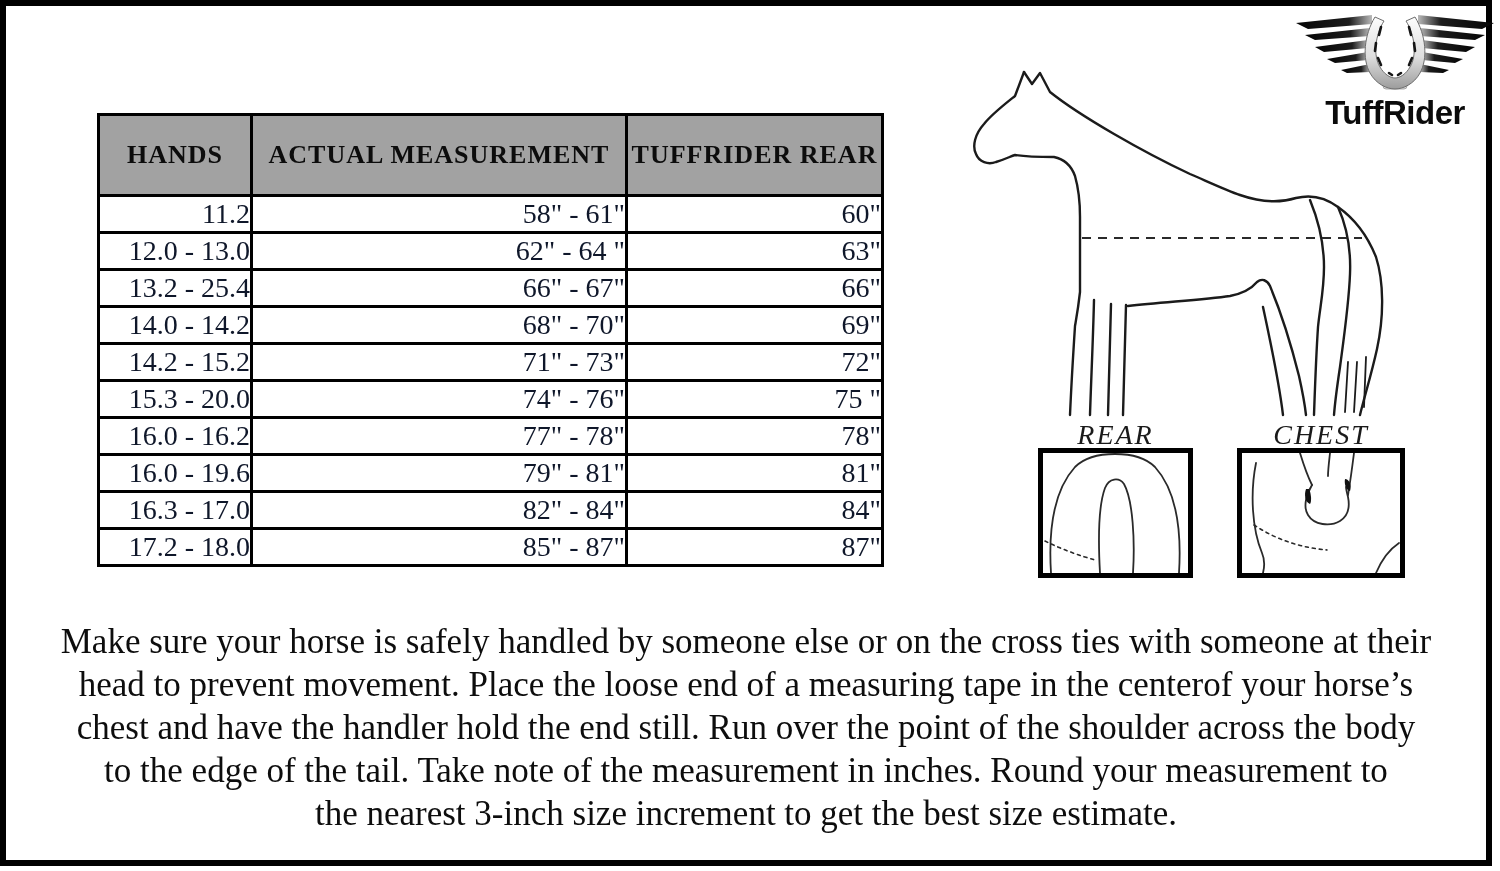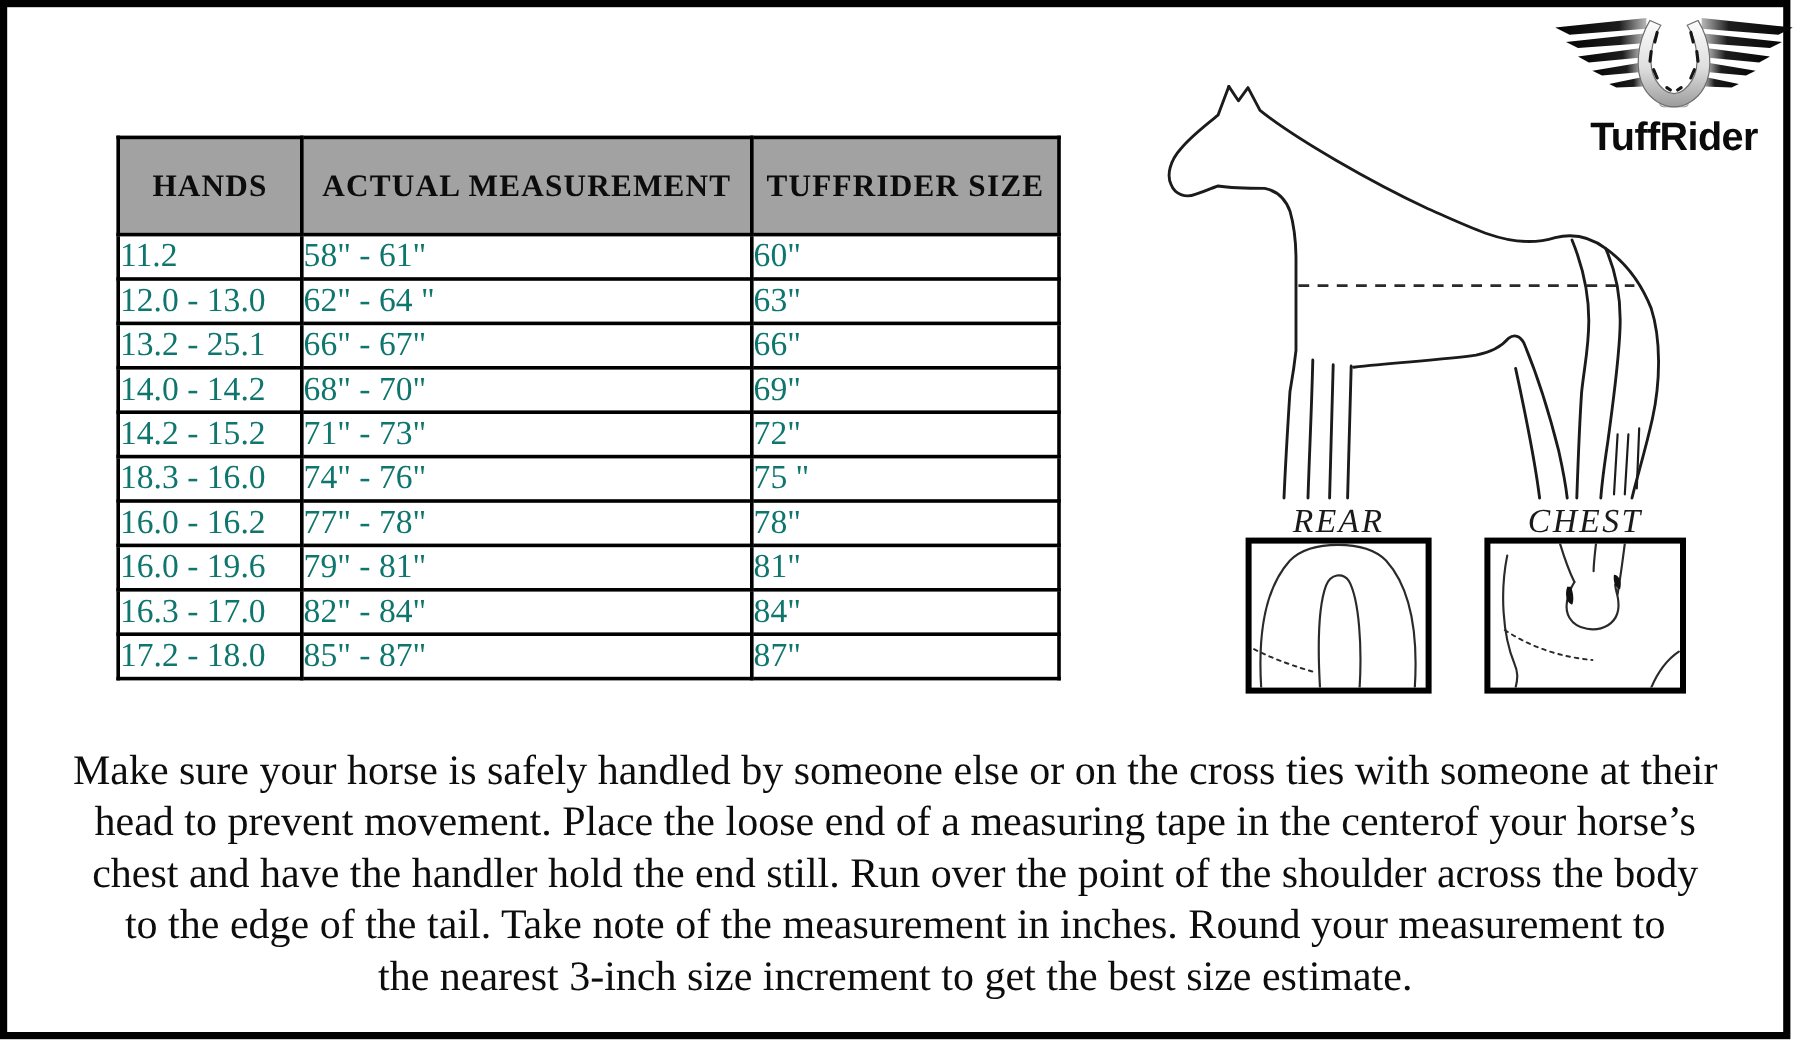--- a/index.html
+++ b/index.html
@@ -14,22 +14,22 @@
   table.size-table,
   table.size-table th,
   table.size-table td{border:3px solid #000;padding-left:20px;}
   table.size-table th{
       width:372px;height:78px;background:#a2a2a2;
       font-weight:bold;font-size:26px;letter-spacing:1px;color:#0c0c0c;
       text-align:center;vertical-align:middle;padding:0;}
   table.size-table th.c1{width:150px;}
   table.size-table th.c3{width:253px;}
   table.size-table td{
-      height:34px;font-size:28px;text-align:left;vertical-align:middle;
-      padding:0;color:#0f766e;}
+      height:34px;font-size:28px;text-align:right;vertical-align:middle;
+      padding:0;color:#0f172a;}
 
   
   .logo{position:absolute;left:1296px;top:14px;width:198px;text-align:center;}
   .logo .brand{font-family:"Liberation Sans",sans-serif;font-weight:bold;
                font-size:33px;color:#0b0b0b;line-height:34px;margin-top:2px;
                letter-spacing:-0.5px;}
 
   
   .horse-svg{position:absolute;left:958px;top:52px;}
 
@@ -52,51 +52,51 @@
 <body>
 
 <div class="page">
   <div class="frame"></div>
 
   <table class="size-table">
     <thead>
       <tr>
         <th class="c1">HANDS</th>
         <th class="c2">ACTUAL MEASUREMENT</th>
-        <th class="c3">TUFFRIDER SIZE</th>
+        <th class="c3">TUFFRIDER REAR</th>
       </tr>
     </thead>
     <tbody>
       <tr>
         <td>11.2</td>
         <td>58" - 61"</td>
         <td>60"</td>
       </tr>
       <tr>
         <td>12.0 - 13.0</td>
         <td>62" - 64 "</td>
         <td>63"</td>
       </tr>
       <tr>
-        <td>13.2 - 25.1</td>
+        <td>13.2 - 25.4</td>
         <td>66" - 67"</td>
         <td>66"</td>
       </tr>
       <tr>
         <td>14.0 - 14.2</td>
         <td>68" - 70"</td>
         <td>69"</td>
       </tr>
       <tr>
         <td>14.2 - 15.2</td>
         <td>71" - 73"</td>
         <td>72"</td>
       </tr>
       <tr>
-        <td>18.3 - 16.0</td>
+        <td>15.3 - 20.0</td>
         <td>74" - 76"</td>
         <td>75 "</td>
       </tr>
       <tr>
         <td>16.0 - 16.2</td>
         <td>77" - 78"</td>
         <td>78"</td>
       </tr>
       <tr>
         <td>16.0 - 19.6</td>

